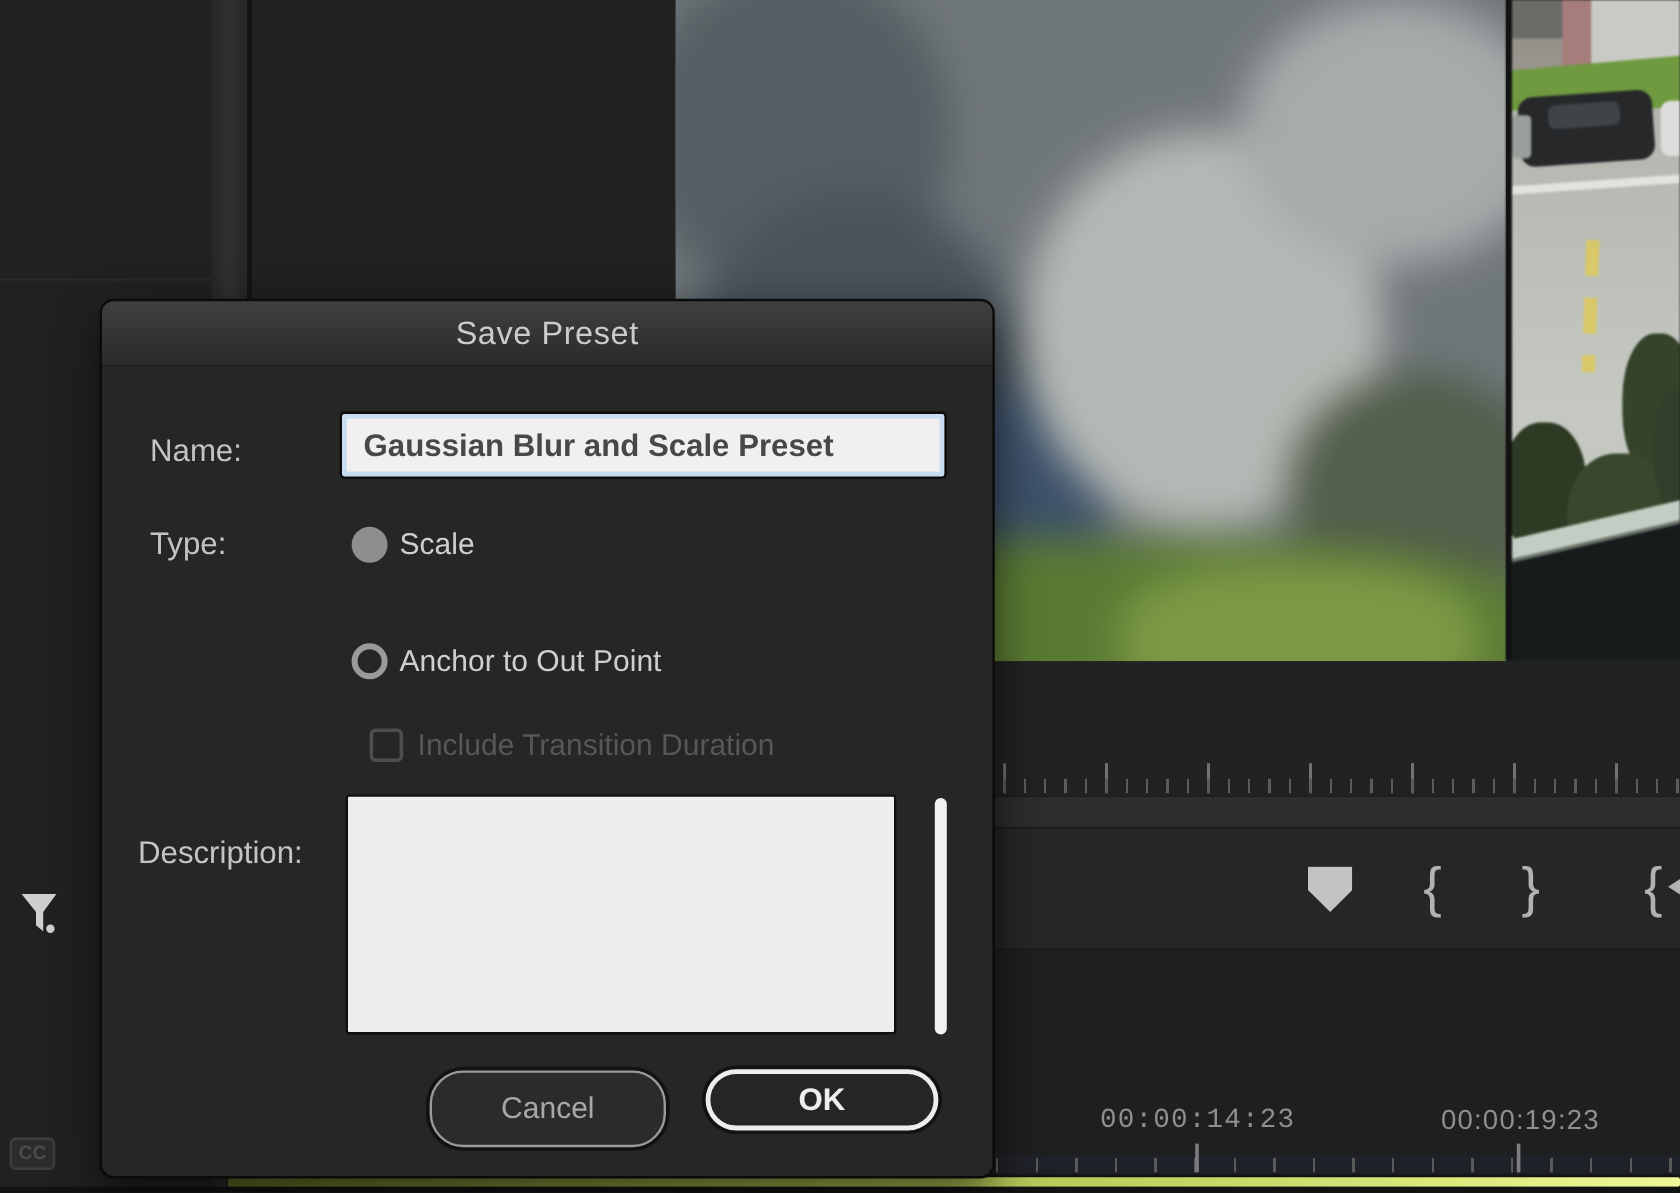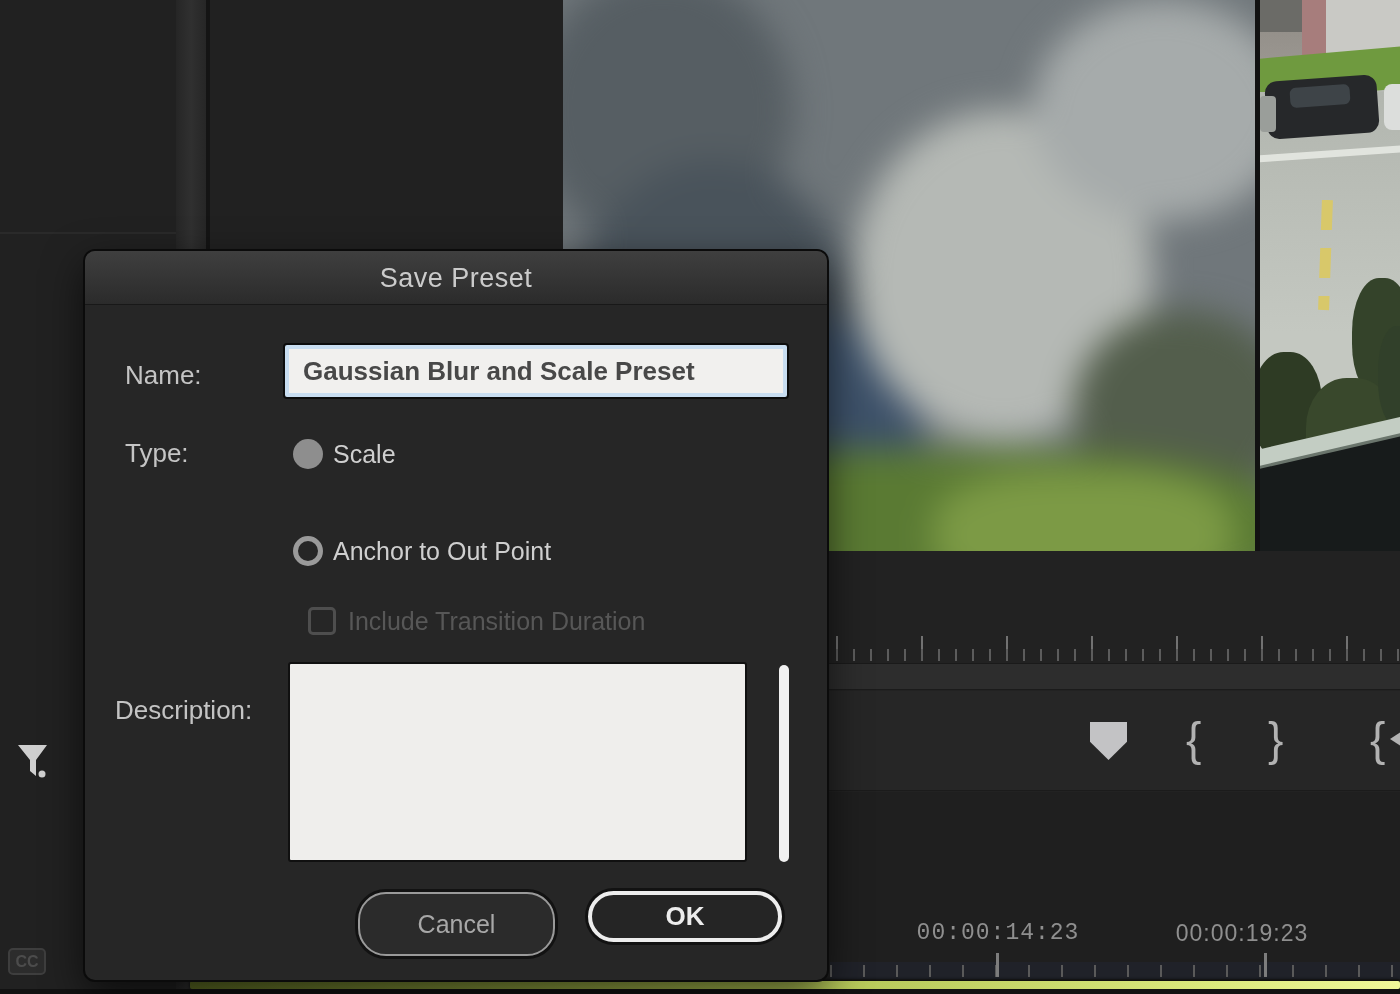--- a/index.html
+++ b/index.html
@@ -69,21 +69,21 @@
   .marker-icon { left:1090px; top:722px; width:37px; height:38px; background:#c3c3c5;
     clip-path:polygon(0 0,100% 0,100% 52%,50% 100%,0 52%); }
   .brace { color:#b2b2b2; font-size:46px; line-height:46px; font-family:"Liberation Sans",sans-serif; }
   .brace-open { left:1186px; top:716px; }
   .brace-close { left:1268px; top:716px; }
   .brace-partial { left:1370px; top:716px; }
   .tri-left { left:1390px; top:728px; width:0; height:0; border-top:11px solid transparent;
     border-bottom:11px solid transparent; border-right:17px solid #b2b2b2; }
   .tl-lower { left:828px; top:792px; width:572px; height:190px; background:#1f1f1f; }
   .timecode { top:920px; width:200px; text-align:center; color:#8f8f8f; font-size:23px; letter-spacing:1px; }
-  .tc1 { left:898px;font-family:Liberation Mono, monospace; } .tc2 { left:1142px; }
+  .tc1 { left:898px;font-family:Liberation Mono, monospace; } .tc2 { left:1167px; }
   .tint-strip { left:830px; top:962px; width:570px; height:17px; background:rgba(38,44,66,0.30); }
   .ruler-bot-minor { left:830px; top:965px; width:570px; height:12px;
     background:repeating-linear-gradient(90deg,#5a5a5a 0 2px,transparent 2px 33px); }
   .major-tick { top:953px; width:3px; height:24px; background:#7d7d7d; }
   .mt1 { left:996px; } .mt2 { left:1264px; }
   .selection-line { left:190px; top:981px; width:1210px; height:8px; border-radius:2px;
     background:linear-gradient(90deg,#5f6e24,#aabd4e 45%,#dcea7e 85%,#eff799);
     box-shadow:0 -2px 3px rgba(0,0,0,.55), 0 2px 3px rgba(0,0,0,.55); }
   .below-line { left:0; top:989px; width:1400px; height:5px; background:#121212; }
 

